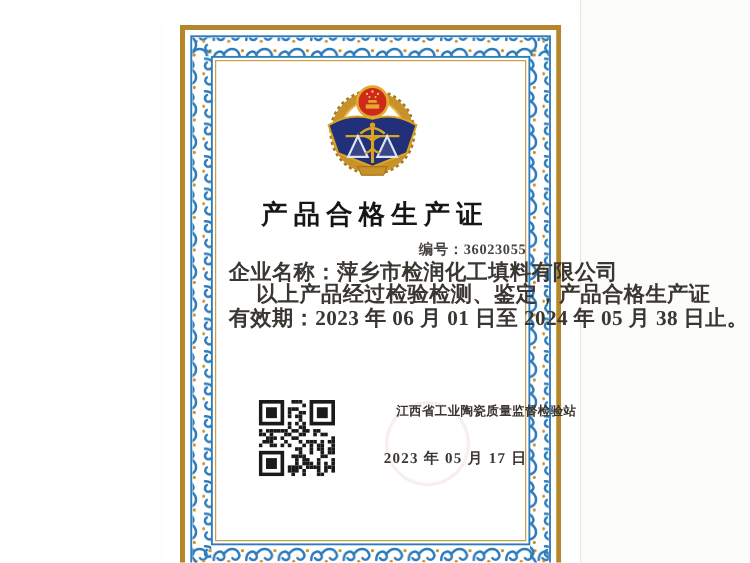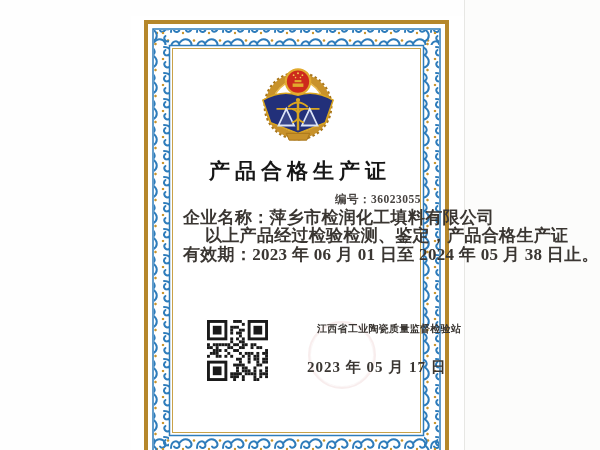--- a/index.html
+++ b/index.html
@@ -29,21 +29,21 @@
     letter-spacing:0.3px;
   }
   .body-line{white-space:nowrap;}
   .body-line.indent{text-indent:22px;}
   .qr{position:absolute;left:76px;top:304px;width:61px;height:61px;}
   .issuer{
     position:absolute;left:146px;top:306px;font-size:10px;font-weight:bold;
     color:#3a3632;white-space:nowrap;letter-spacing:0.3px;margin-left:40px;
   }
   .issue-date{
-    position:absolute;left:176px;top:342px;font-size:15px;font-weight:bold;
+    position:absolute;left:176px;top:342px;font-size:12px;font-weight:bold;
     color:#3a3632;white-space:nowrap;letter-spacing:1px;
   }
   .seal-watermark{
     position:absolute;left:177px;top:305px;width:64px;height:64px;border-radius:50%;
     border:2px solid rgba(205,130,125,0.14);
     box-shadow:inset 0 0 0 1px rgba(205,130,125,0.07);
   }
 </style>
 </head>
 <body>

